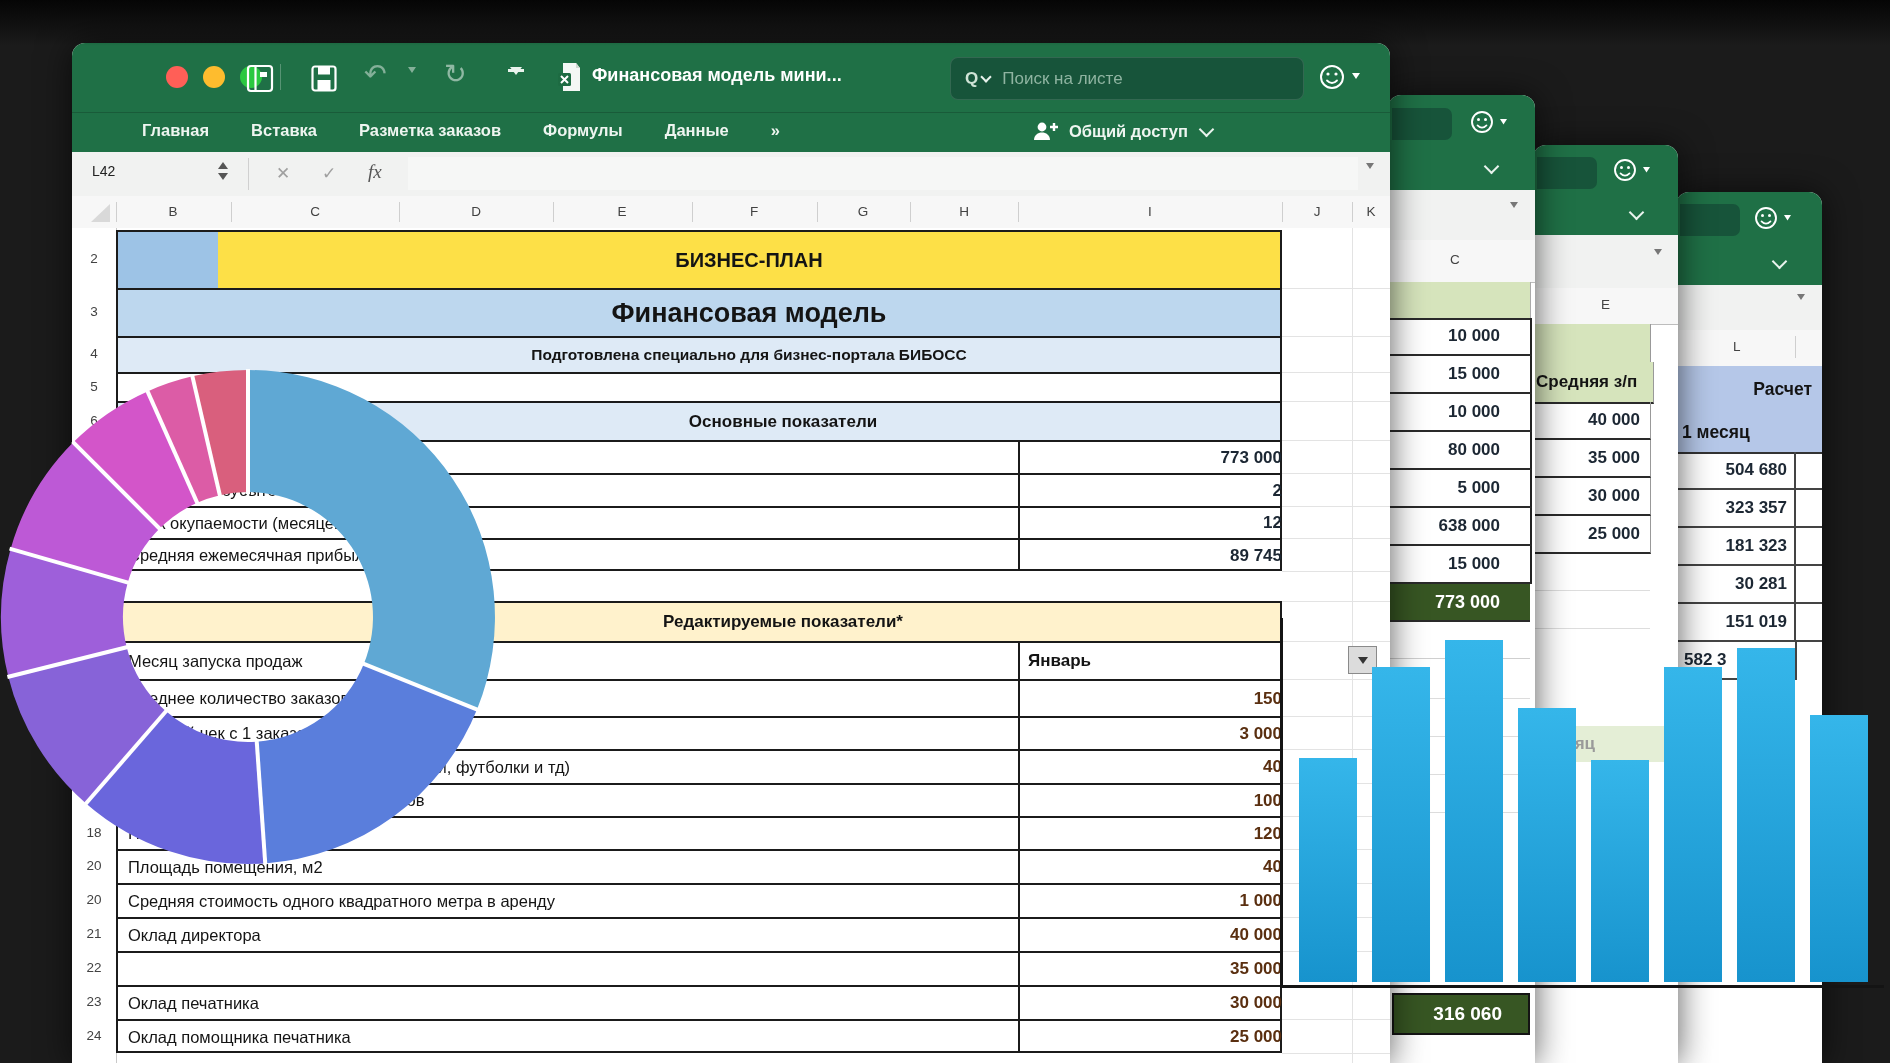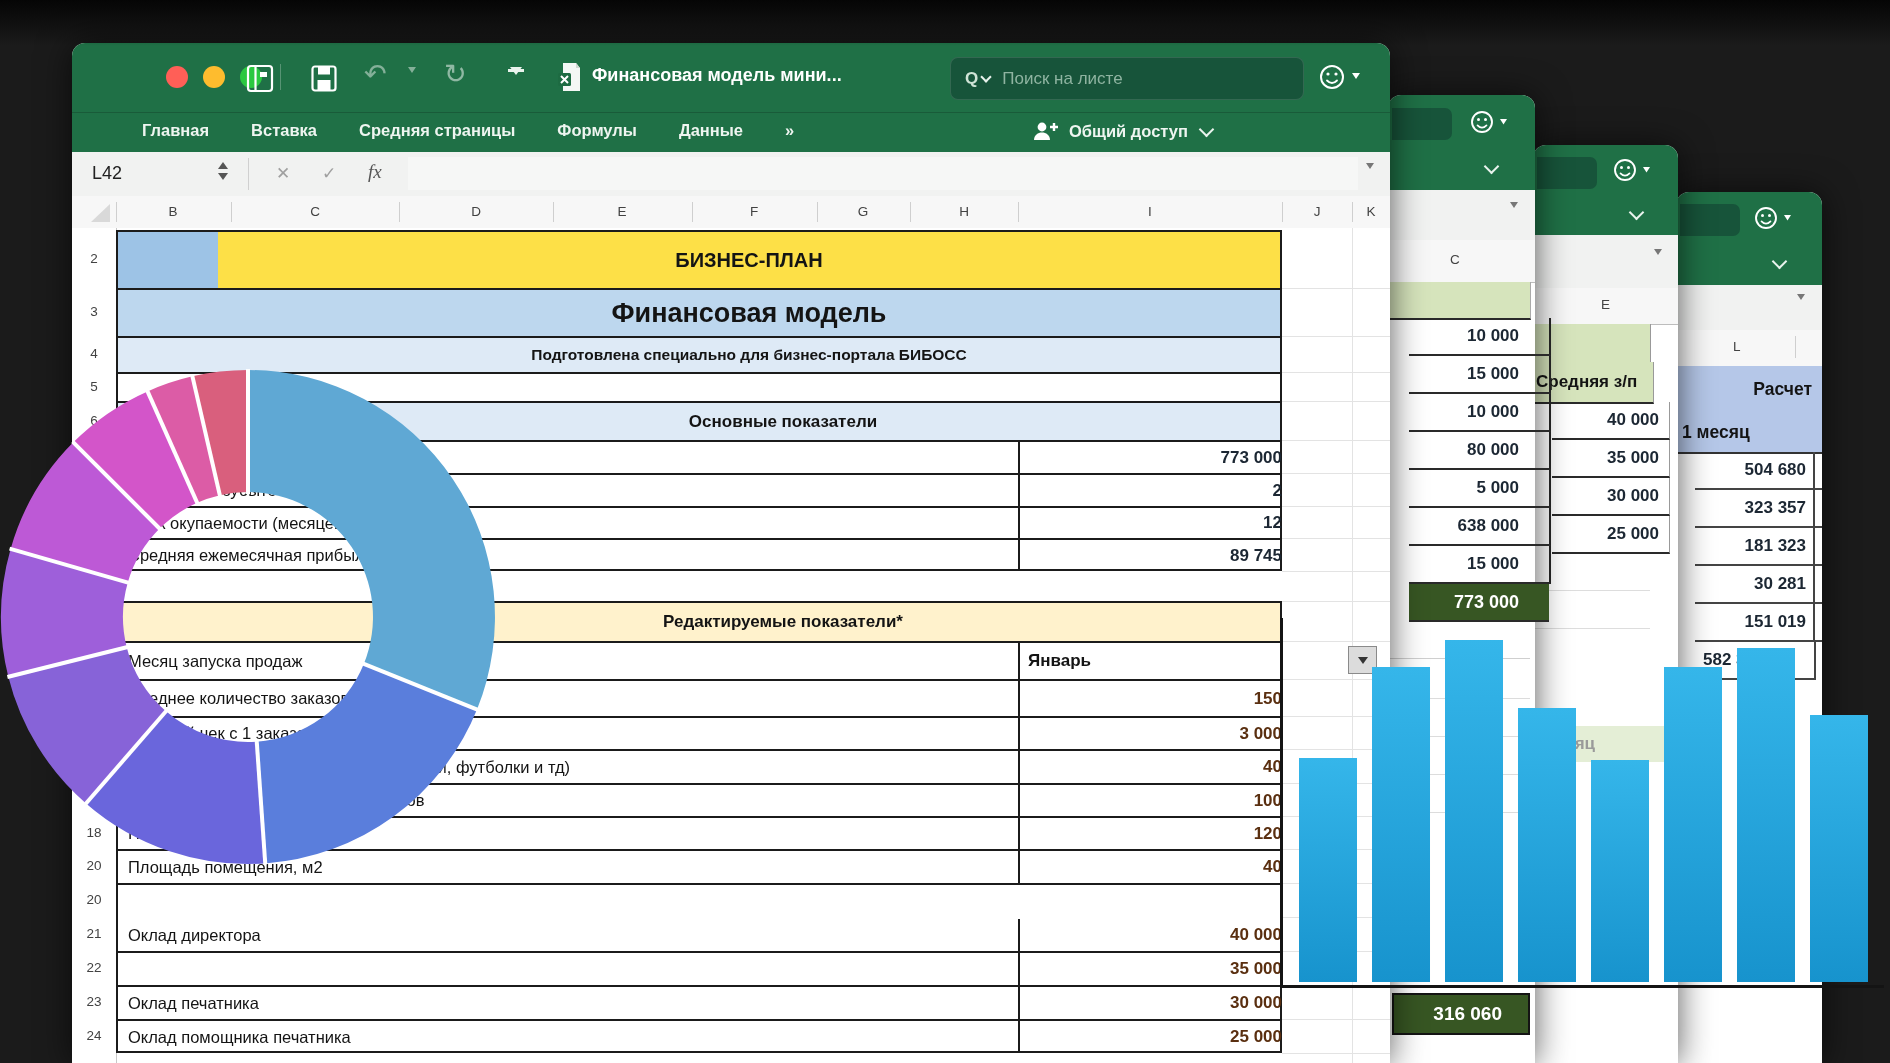--- a/index.html
+++ b/index.html
@@ -36,21 +36,21 @@
               padding-left:10px;overflow:hidden;white-space:nowrap;}
   .cell-value{position:absolute;display:flex;align-items:center;justify-content:flex-end;
               font-size:17px;font-weight:600;color:#1c2733;padding-right:45px;
               border-left:2px solid #1b1b1b;overflow:hidden;}
   .cell-value.editable{color:#5a2f10;}
   .cell-value.leftal{justify-content:flex-start;padding-left:8px;font-weight:600;color:#141414;}
   .tblock{position:absolute;border:2px solid #1b1b1b;background:#fff;}
   .trow{position:absolute;left:0;width:100%;border-bottom:2px solid #1b1b1b;}
   .trow:last-child{border-bottom:none;}
   .bw-row{position:absolute;display:flex;align-items:center;justify-content:flex-end;
-          font-size:17px;font-weight:600;color:#1c2733;border-bottom:2px solid #2a2a2a;margin-left:19px;}
+          font-size:17px;font-weight:600;color:#1c2733;border-bottom:2px solid #2a2a2a;}
   .bw-row.hl{background:#375623;color:#fff;}
   .ghost{position:absolute;color:#a2a2a2;font-size:16px;font-weight:600;}
   .bar{position:absolute;background:linear-gradient(#35b6ea,#1793cd);}
   .axis{position:absolute;background:#141414;}
   .smiley{position:absolute;}
   .dropbtn{position:absolute;background:#dcdcdc;border:1px solid #8a8a8a;display:flex;
            align-items:center;justify-content:center;}
   .fx{font-family:"Liberation Serif",serif;font-style:italic;font-size:19px;color:#555;}
   .glyph{color:#a0a0a0;font-size:17px;}
   .tab{color:#eef5f0;font-size:16.5px;font-weight:600;white-space:nowrap;}
@@ -224,38 +224,38 @@
             <path d="M11 19.5 Q16 24.5 21 19.5" fill="none" stroke="#fff" stroke-width="1.8" stroke-linecap="round"></path>
             <path d="M36 12 l8 0 -4 6 z" fill="#fff"></path>
           </svg>
       </span>
     </div>
 
     <div class="greenbar" style="top:69px;height:40px;border-top:1px solid rgba(0,0,0,.18);">
       <span id="ribbon-tabs" class="abs" style="left:70px;top:8px;display:flex;gap:42px;">
           <span class="tab">Главная</span>
           <span class="tab">Вставка</span>
-          <span class="tab">Средняя страницы</span>
+          <span class="tab">Разметка заказов</span>
           <span class="tab">Формулы</span>
           <span class="tab">Данные</span>
           <span class="tab">»</span>
         </span>
       <span class="abs" style="left:960px;top:7px;display:flex;align-items:center;gap:9px;">
         <svg width="28" height="22" viewBox="0 0 28 22">
             <circle cx="10" cy="7" r="4.4" fill="#fff"></circle>
             <path d="M2 20c0-5 4-7.6 8-7.6s8 2.6 8 7.6z" fill="#fff"></path>
             <path d="M22 3v8M18 7h8" stroke="#fff" stroke-width="2.4"></path>
           </svg>
         <span class="tab">Общий доступ</span>
         <span class="chev" style="margin-left:4px;margin-bottom:4px;"></span>
       </span>
     </div>
 
     <div class="fbar" style="top:109px;height:44px;">
-      <span class="abs" style="left:20px;top:11px;font-size:18px;color:#222;">L42</span>
+      <span class="abs" style="left:20px;top:11px;font-size:14px;color:#222;">L42</span>
       <span class="abs" style="left:146px;top:10px;">
         <span style="display:block;width:0;height:0;border-left:5px solid transparent;border-right:5px solid transparent;border-bottom:7px solid #555;margin-bottom:4px;"></span>
         <span style="display:block;width:0;height:0;border-left:5px solid transparent;border-right:5px solid transparent;border-top:7px solid #555;"></span>
       </span>
       <span class="abs" style="left:176px;top:6px;width:1px;height:32px;background:#d0d0d0;"></span>
       <span class="abs glyph" style="left:204px;top:11px;">✕</span>
       <span class="abs glyph" style="left:250px;top:11px;">✓</span>
       <span class="abs fx" style="left:296px;top:9px;">fx</span>
       <span class="abs" style="left:336px;top:5px;width:950px;height:33px;background:#f6f7f6;"></span>
       <span class="abs" style="left:1294px;top:17px;">
@@ -396,20 +396,24 @@
             <div class="cell-value editable" style="left: 900px; top: 0px; width: 262px; height: 100%;">100</div>
           </div>
           <div class="trow" style="top: 215px; height: 31px;">
             <div class="cell-label" style="left: 0px; top: 0px; width: 890px; height: 100%;">Наценка (в процентах)</div>
             <div class="cell-value editable" style="left: 900px; top: 0px; width: 262px; height: 100%;">120</div>
           </div>
           <div class="trow" style="top: 248px; height: 32px;">
             <div class="cell-label" style="left: 0px; top: 0px; width: 890px; height: 100%;">Площадь помещения, м2</div>
             <div class="cell-value editable" style="left: 900px; top: 0px; width: 262px; height: 100%;">40</div>
           </div>
+          <div class="trow" style="top: 282px; height: 32px;">
+            <div class="cell-label" style="left: 0px; top: 0px; width: 890px; height: 100%;">Средняя стоимость одного квадратного метра в аренду</div>
+            <div class="cell-value editable" style="left: 900px; top: 0px; width: 262px; height: 100%;">1 000</div>
+          </div>
           <div class="trow" style="top: 316px; height: 32px;">
             <div class="cell-label" style="left: 0px; top: 0px; width: 890px; height: 100%;">Оклад директора</div>
             <div class="cell-value editable" style="left: 900px; top: 0px; width: 262px; height: 100%;">40 000</div>
           </div>
           <div class="trow" style="top: 350px; height: 32px;">
             <div class="cell-value editable" style="left: 900px; top: 0px; width: 262px; height: 100%;">35 000</div>
           </div>
           <div class="trow" style="top: 384px; height: 32px;">
             <div class="cell-label" style="left: 0px; top: 0px; width: 890px; height: 100%;">Оклад печатника</div>
             <div class="cell-value editable" style="left: 900px; top: 0px; width: 262px; height: 100%;">30 000</div>

